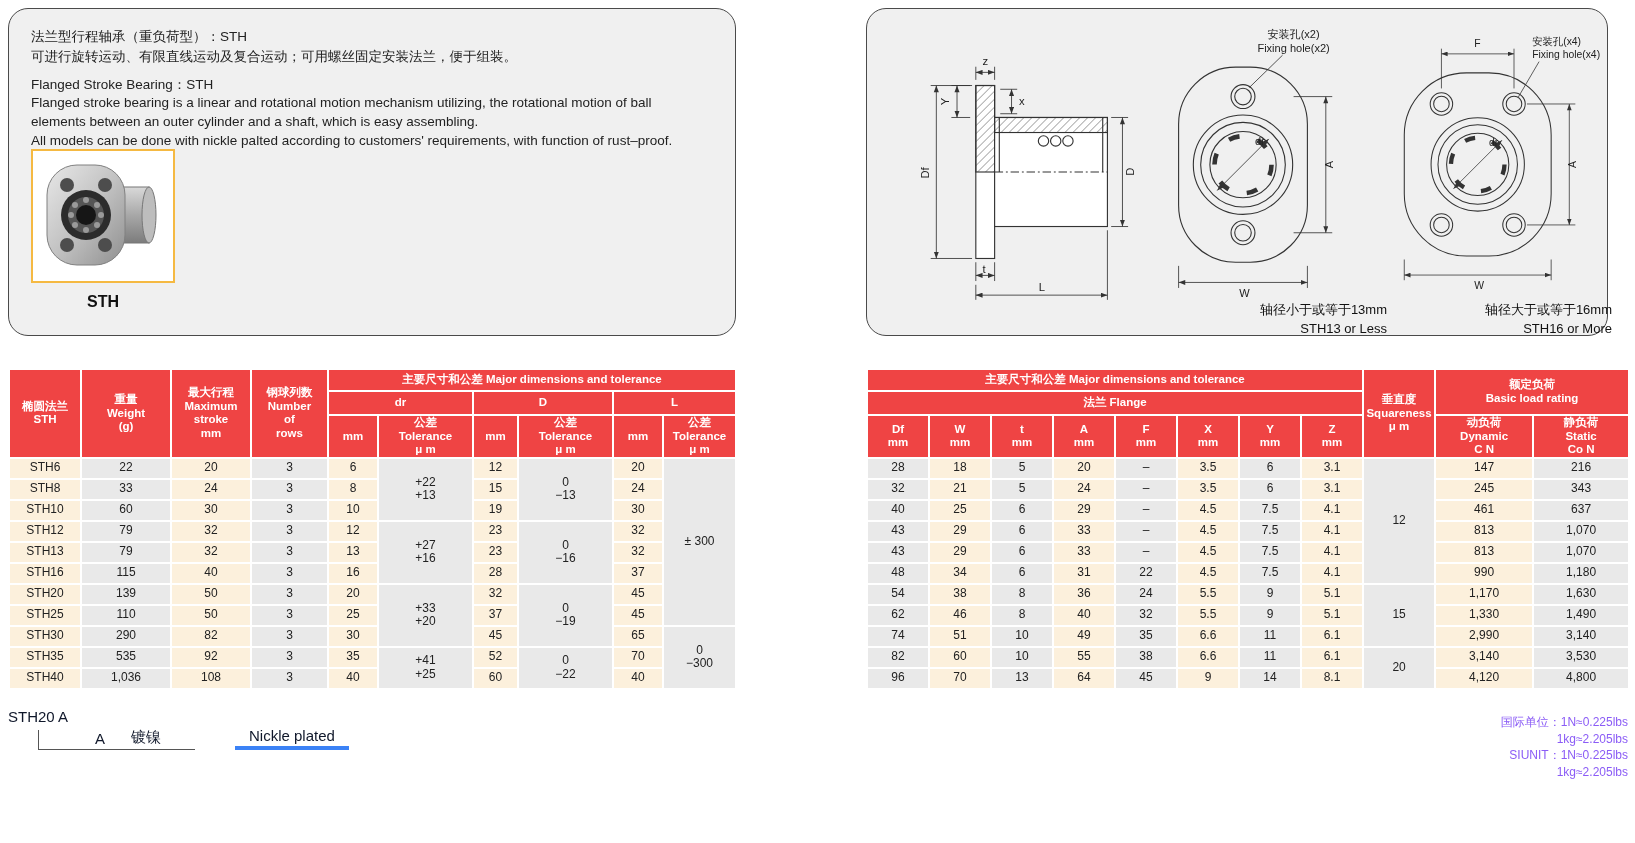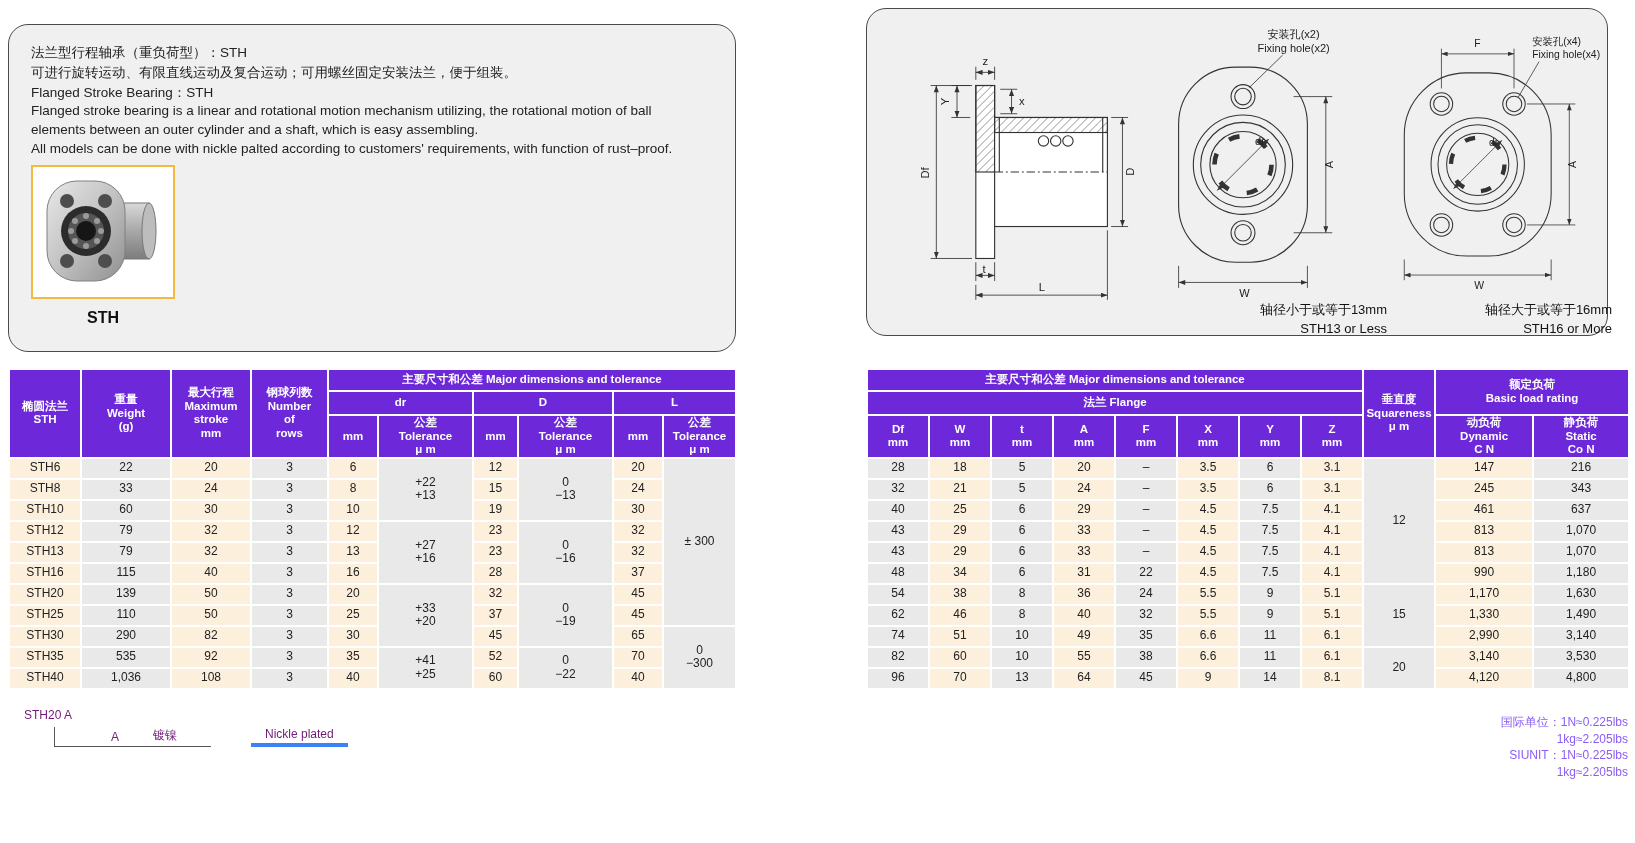--- a/index.html
+++ b/index.html
@@ -1,50 +1,50 @@
 <!DOCTYPE html>
 <html><head>
 <meta charset="utf-8">
 <style>
   html,body{margin:0;padding:0}
   body{width:1635px;height:843px;position:relative;background:#fff;
        font-family:"Liberation Sans","DejaVu Sans",sans-serif;color:#222;overflow:hidden}
   .panel{position:absolute;background:#F0F0F0;border:1px solid #4a4a4a;border-radius:20px}
-  #panel-intro{left:8px;top:24px;width:726px;height:326px}
+  #panel-intro{left:8px;top:8px;width:726px;height:326px}
   #panel-diagram{left:866px;top:8px;width:740px;height:326px}
   .intro-text{position:absolute;left:22px;top:18px;width:690px}
   .zh-line{font-size:13.5px;line-height:1.5}
   .en-line{font-size:13.5px;line-height:1.4}
-  .en-block{}
+  .en-block{margin-top:8px}
   #photo-box{position:absolute;left:22px;top:140px;width:140px;height:130px;
              border:2px solid #F5B942;background:#fff}
   #photo-label{position:absolute;left:22px;top:284px;width:144px;text-align:center;
                font-weight:bold;font-size:16px;color:#111}
   .dwg{position:absolute}
   .dwg-caption{position:absolute;text-align:right;font-size:13px;line-height:1.45;color:#111}
   svg text{font-family:"Liberation Sans","DejaVu Sans",sans-serif;font-size:11px;fill:#222}
   svg .lbl{font-size:12px}
   svg .ann{font-size:12px}
   .dtable{position:absolute;top:368px;border-collapse:collapse;table-layout:fixed}
   #left-table{left:8px;width:727px}
   #right-table{left:866px;width:762px}
   .dtable th,.dtable td{border:2px solid #fff;text-align:center;vertical-align:middle;
         padding:0;white-space:pre-line;overflow:hidden}
-  .dtable th{background:#6d28d9;color:#fff;font-size:11.5px;font-weight:bold;line-height:1.18}
+  .dtable th{background:#ef4444;color:#fff;font-size:11.5px;font-weight:bold;line-height:1.18}
   .dtable td{font-size:12px;color:#222;line-height:1.12}
   tr.h1{height:22px} tr.h2{height:24px} tr.h3{height:42px}
   .dtable tbody tr{height:21px}
   td.o{background:#FCF0DC} td.g{background:#E9E9E9}
-  #footnote{position:absolute;left:24px;top:708px;font-size:12px;color:#701a75}
+  #footnote{position:absolute;left:8px;top:708px;font-size:15px;color:#0f172a}
   #footnote .code{display:block;margin-bottom:2px}
   .fn-row{display:flex;align-items:flex-end}
   .fn-bracket{border-left:1px solid #555;border-bottom:1px solid #555;height:17px;
               margin-left:30px;padding:0 34px 2px 0;display:flex;align-items:flex-end}
   .fn-bracket .fa{margin-left:56px}
-  .fn-bracket .fzh{margin-left:34px}
+  .fn-bracket .fzh{margin-left:26px}
   .fn-en{border-bottom:4px solid #3b82f6;height:17px;margin-left:40px;
          padding:0 14px 2px 14px;display:flex;align-items:flex-end}
   #units-note{position:absolute;left:1388px;top:714px;width:240px;text-align:right;
               font-size:12px;line-height:16.5px;color:#8b5cf6}
 </style>
 </head>
 <body>
 
 <div class="panel" id="panel-intro">
   <div class="intro-text">

